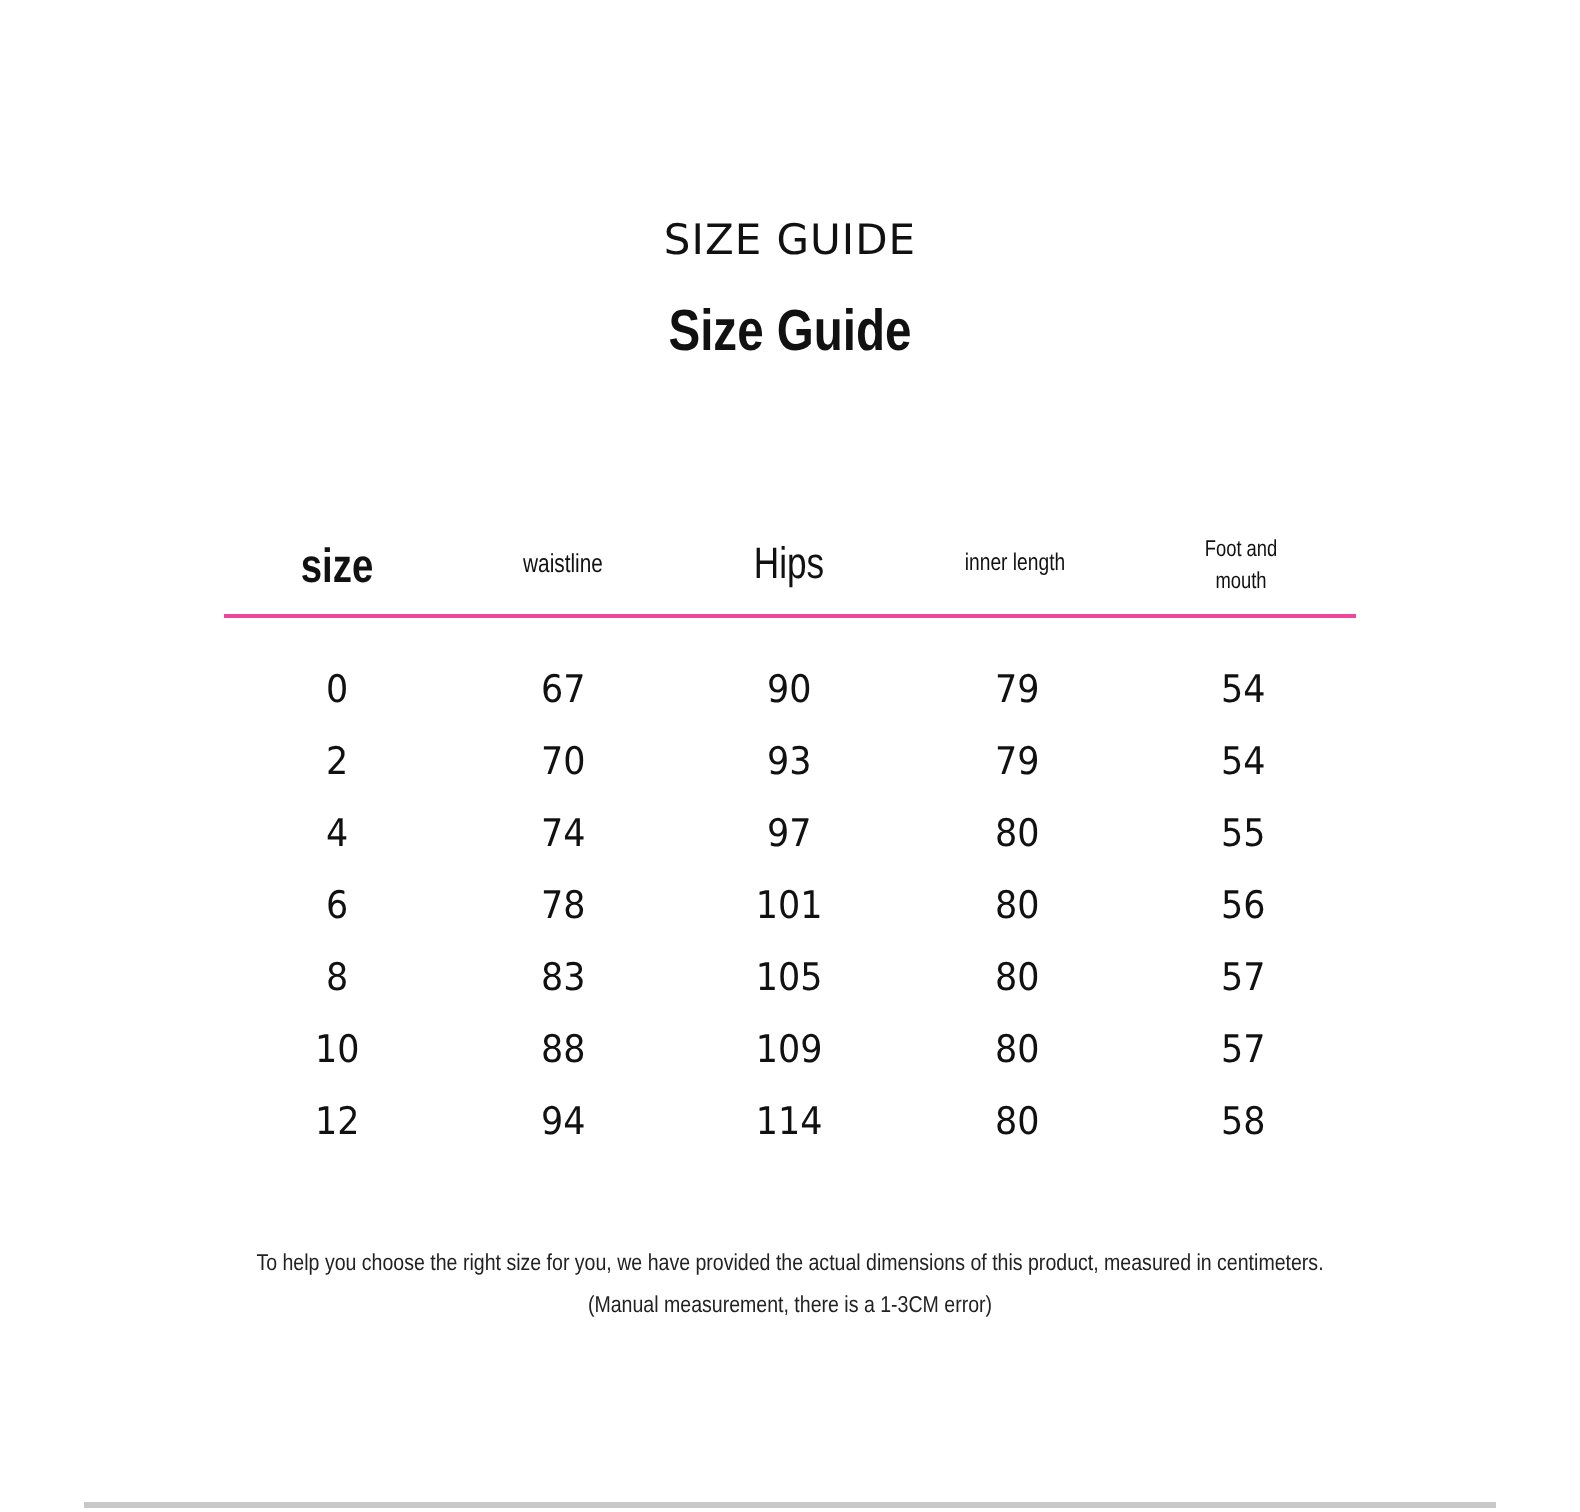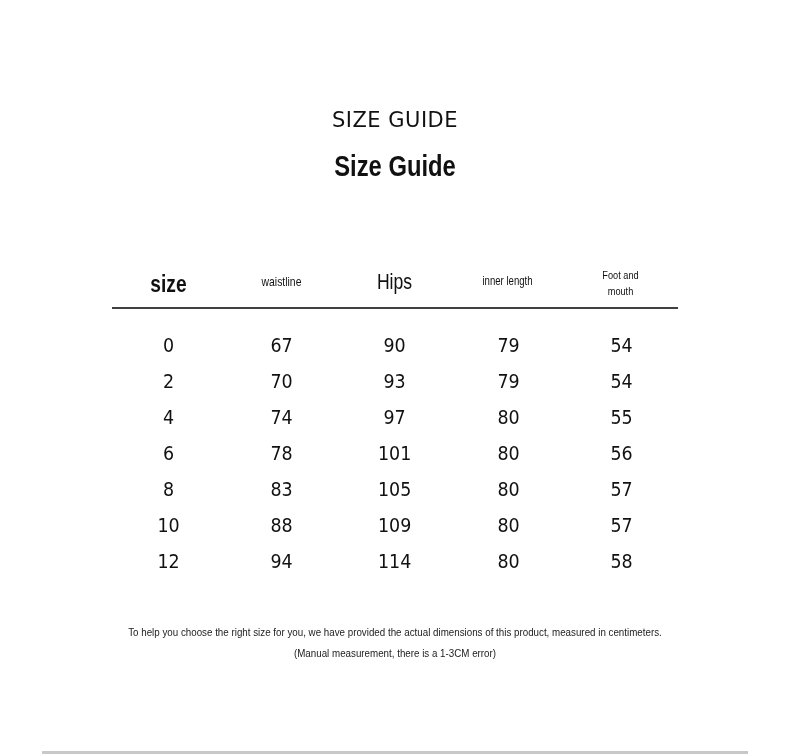--- a/index.html
+++ b/index.html
@@ -39,21 +39,21 @@
     }
     .size-table {
       position: absolute;
       top: 258px;
       left: 112px;
       width: 566px;
     }
     .table-header {
       position: relative;
       height: 49px;
-      border-bottom: 2px solid #404040;
+      border-bottom: 2px solid #ec4899;
     }
     .th {
       position: absolute;
       text-align: center;
       font-family: "Liberation Sans", sans-serif;
       color: #111;
       transform: scaleX(0.8);
     }
     .th-size {
       left: 0; width: 113px;

